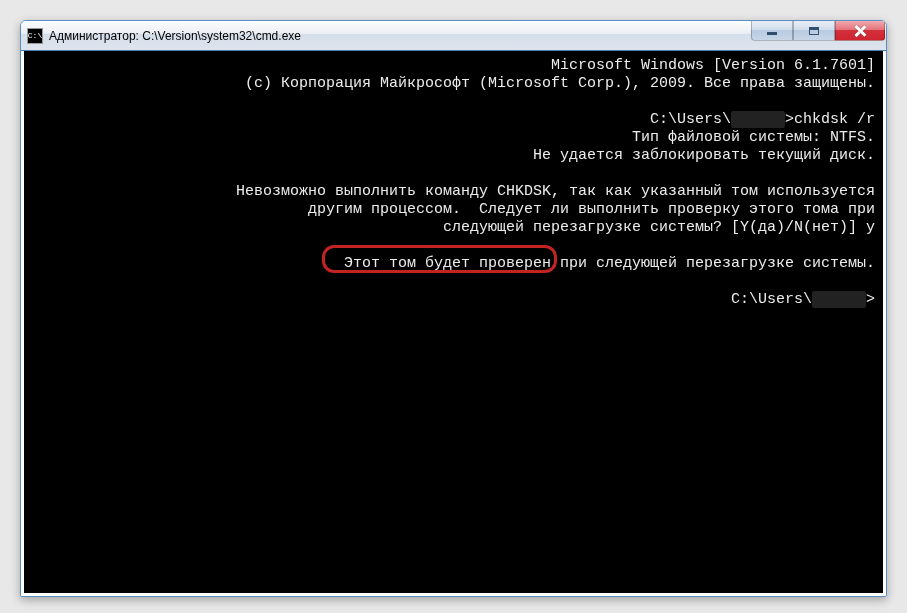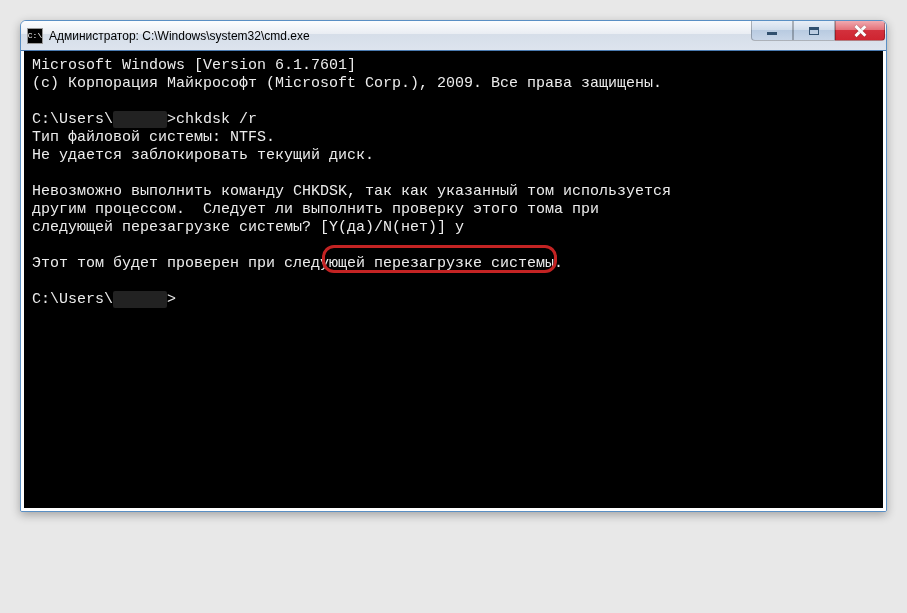--- a/index.html
+++ b/index.html
@@ -107,25 +107,26 @@
   }
   .close-glyph::before { transform: rotate(45deg); }
   .close-glyph::after { transform: rotate(-45deg); }
   .console {
     background: #000;
     color: #ececec;
     font-family: 'Courier New', 'Lucida Console', monospace;
     font-size: 15px;
     line-height: 1.2;
     padding: 6px 8px;
-    height: 460px;
+    height: 545px;
     position: relative;
     white-space: pre;
     border: 3px solid #fff;
     border-top: none;
+    text-align: right;
   }
   .highlight-box {
     position: absolute;
     border: 3px solid #c32323;
     border-radius: 12px;
     pointer-events: none;
   }
   .blur {
     color: transparent;
     text-shadow: 0 0 6px #999;
@@ -135,21 +136,21 @@
   .prompt-line { display: inline; }
 </style>
 </head>
 <body>
 
 <div class="window">
   <div class="titlebar">
     <div class="titlebar-icon">
       <span>C:\</span>
     </div>
-    <div class="titlebar-text">Администратор: C:\Windows\system32\cmd.exe</div>
+    <div class="titlebar-text">Администратор: C:\Version\system32\cmd.exe</div>
     <div class="window-controls">
       <div class="win-btn min">
           <div class="min-glyph"></div>
         </div>
       <div class="win-btn max">
           <div class="max-glyph"></div>
         </div>
       <div class="win-btn close">
           <div class="close-glyph"></div>
         </div>

